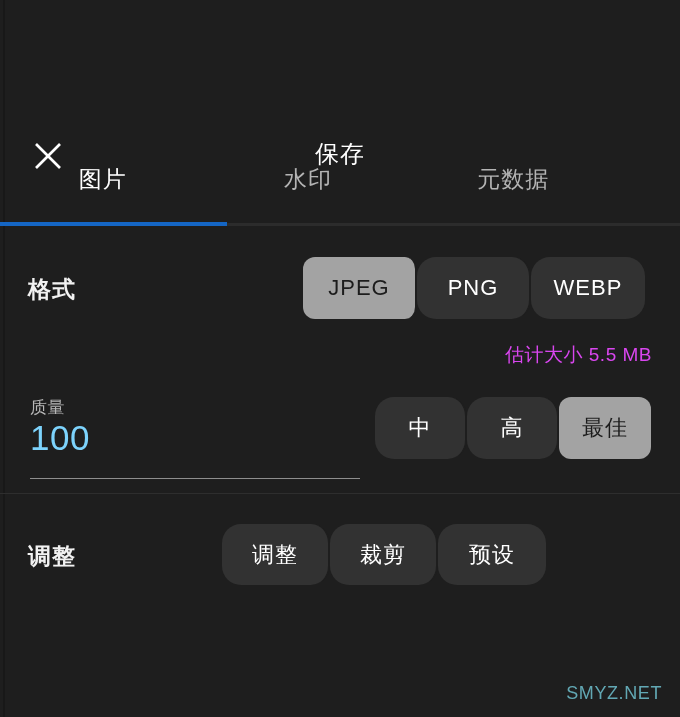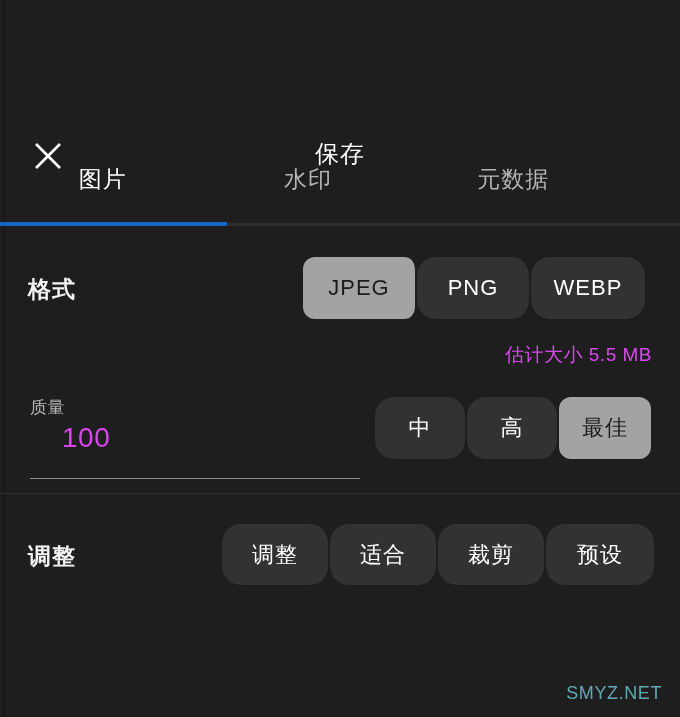--- a/index.html
+++ b/index.html
@@ -171,25 +171,24 @@
     top: 397px;
     width: 330px;
   }
   .q-caption {
     font-size: 17px;
     color: #b8b8b8;
     line-height: 22px;
     letter-spacing: 0.5px;
   }
   .q-value {
-    font-size: 28px;
-    color: #d946ef;
+    font-size: 35px;
+    color: #7dd3fc;
     line-height: 38px;
     letter-spacing: 0.5px;
-    margin-left: 32px;
   }
   .q-underline {
     position: absolute;
     left: 30px;
     top: 478px;
     width: 330px;
     height: 1px;
     background: #8e8e8e;
   }
   .q-seg { left: 375px; top: 397px; height: 62px; }
@@ -268,21 +267,20 @@
       <div class="seg-btn selected">最佳</div>
     </div>
   </div>
 
   <div class="divider divider-a"></div>
 
   <div class="section">
     <div class="row-label adj-label">调整</div>
     <div class="seg adj-seg">
       <div class="seg-btn">调整</div>
-      <div class="seg-btn">适合</div>
       <div class="seg-btn">裁剪</div>
       <div class="seg-btn">预设</div>
     </div>
   </div>
 
   <div class="watermark">SMYZ.NET</div>
 
 </div>
 
 </body></html>

